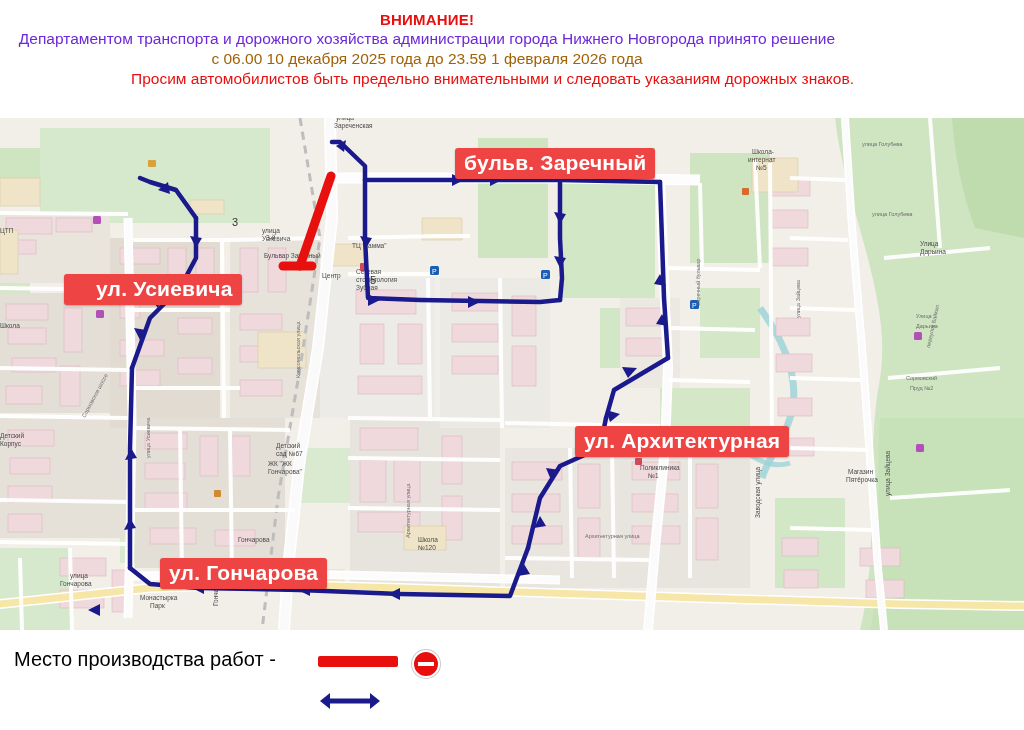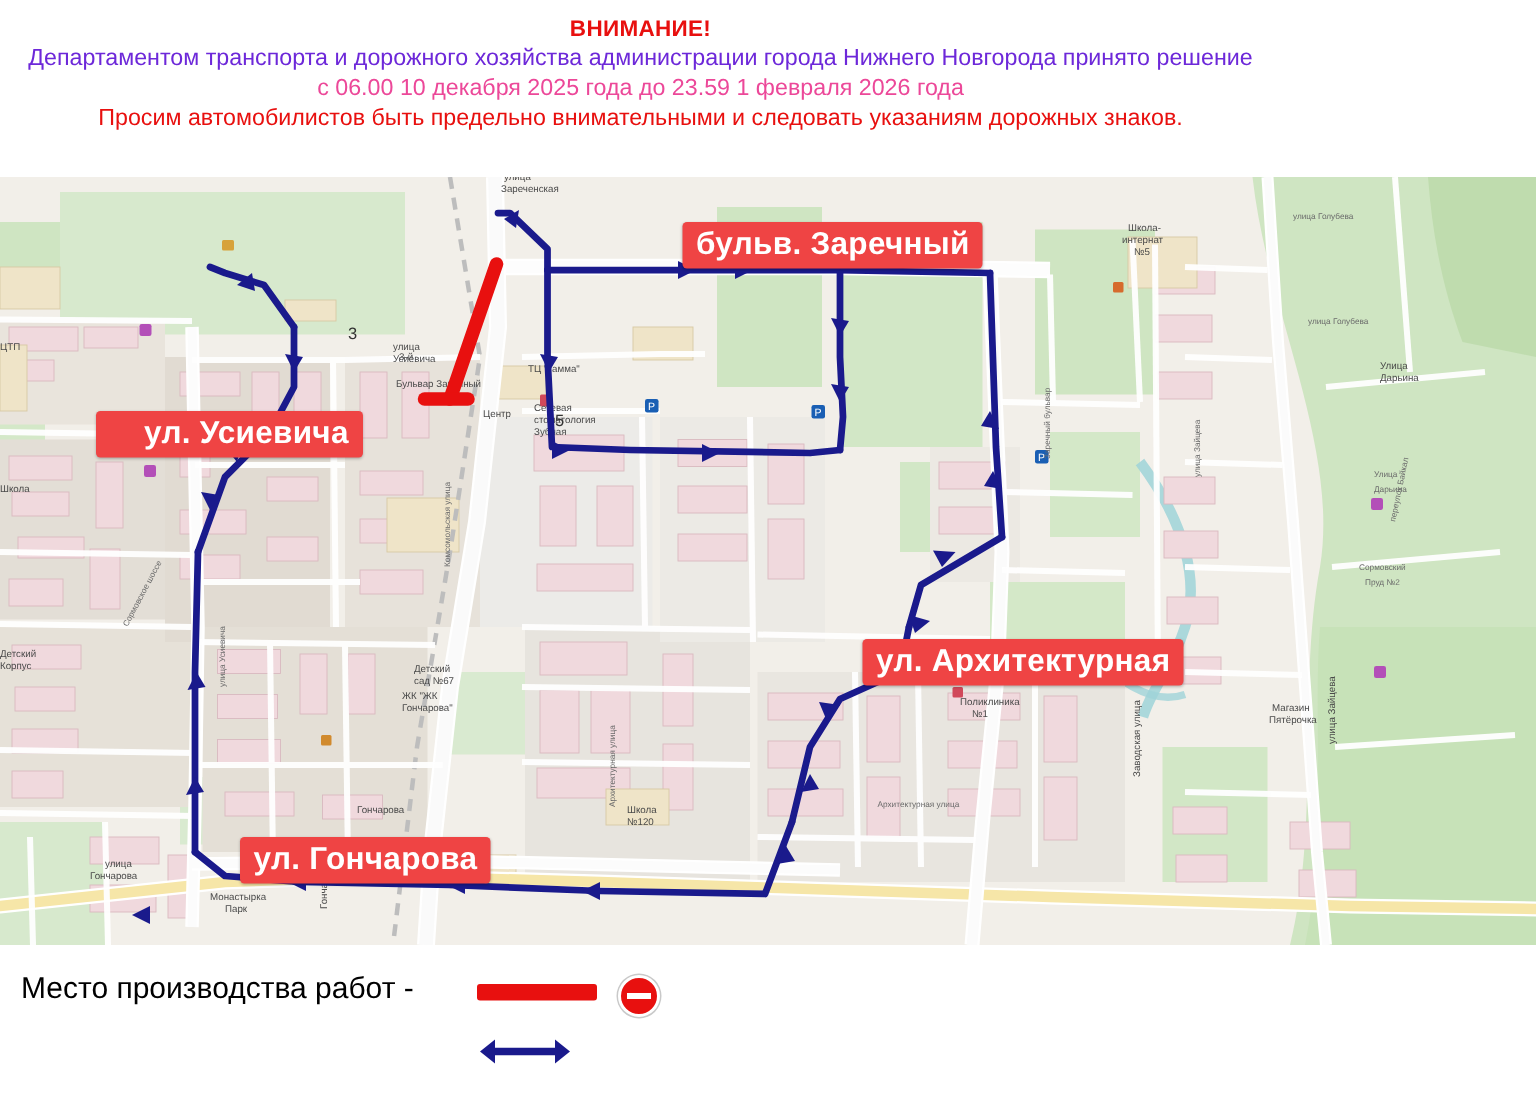--- a/index.html
+++ b/index.html
@@ -40,28 +40,29 @@
     font-weight: 700;
     line-height: 19px;
     letter-spacing: .2px;
   }
   .notice-line {
     color: #6d28d9;
     font-size: 15.5px;
     line-height: 20px;
   }
   .notice-dates {
-    color: #ec4899;
+    color: #a16207;
     font-size: 15.5px;
     line-height: 20px;
   }
   .notice-warn {
     color: #e8100f;
     font-size: 15.5px;
     line-height: 20px;
+    text-align: right;
   }
 
   
   .map {
     position: absolute;
     left: 0;
     top: 118px;
     width: 1024px;
     height: 512px;
     overflow: hidden;

